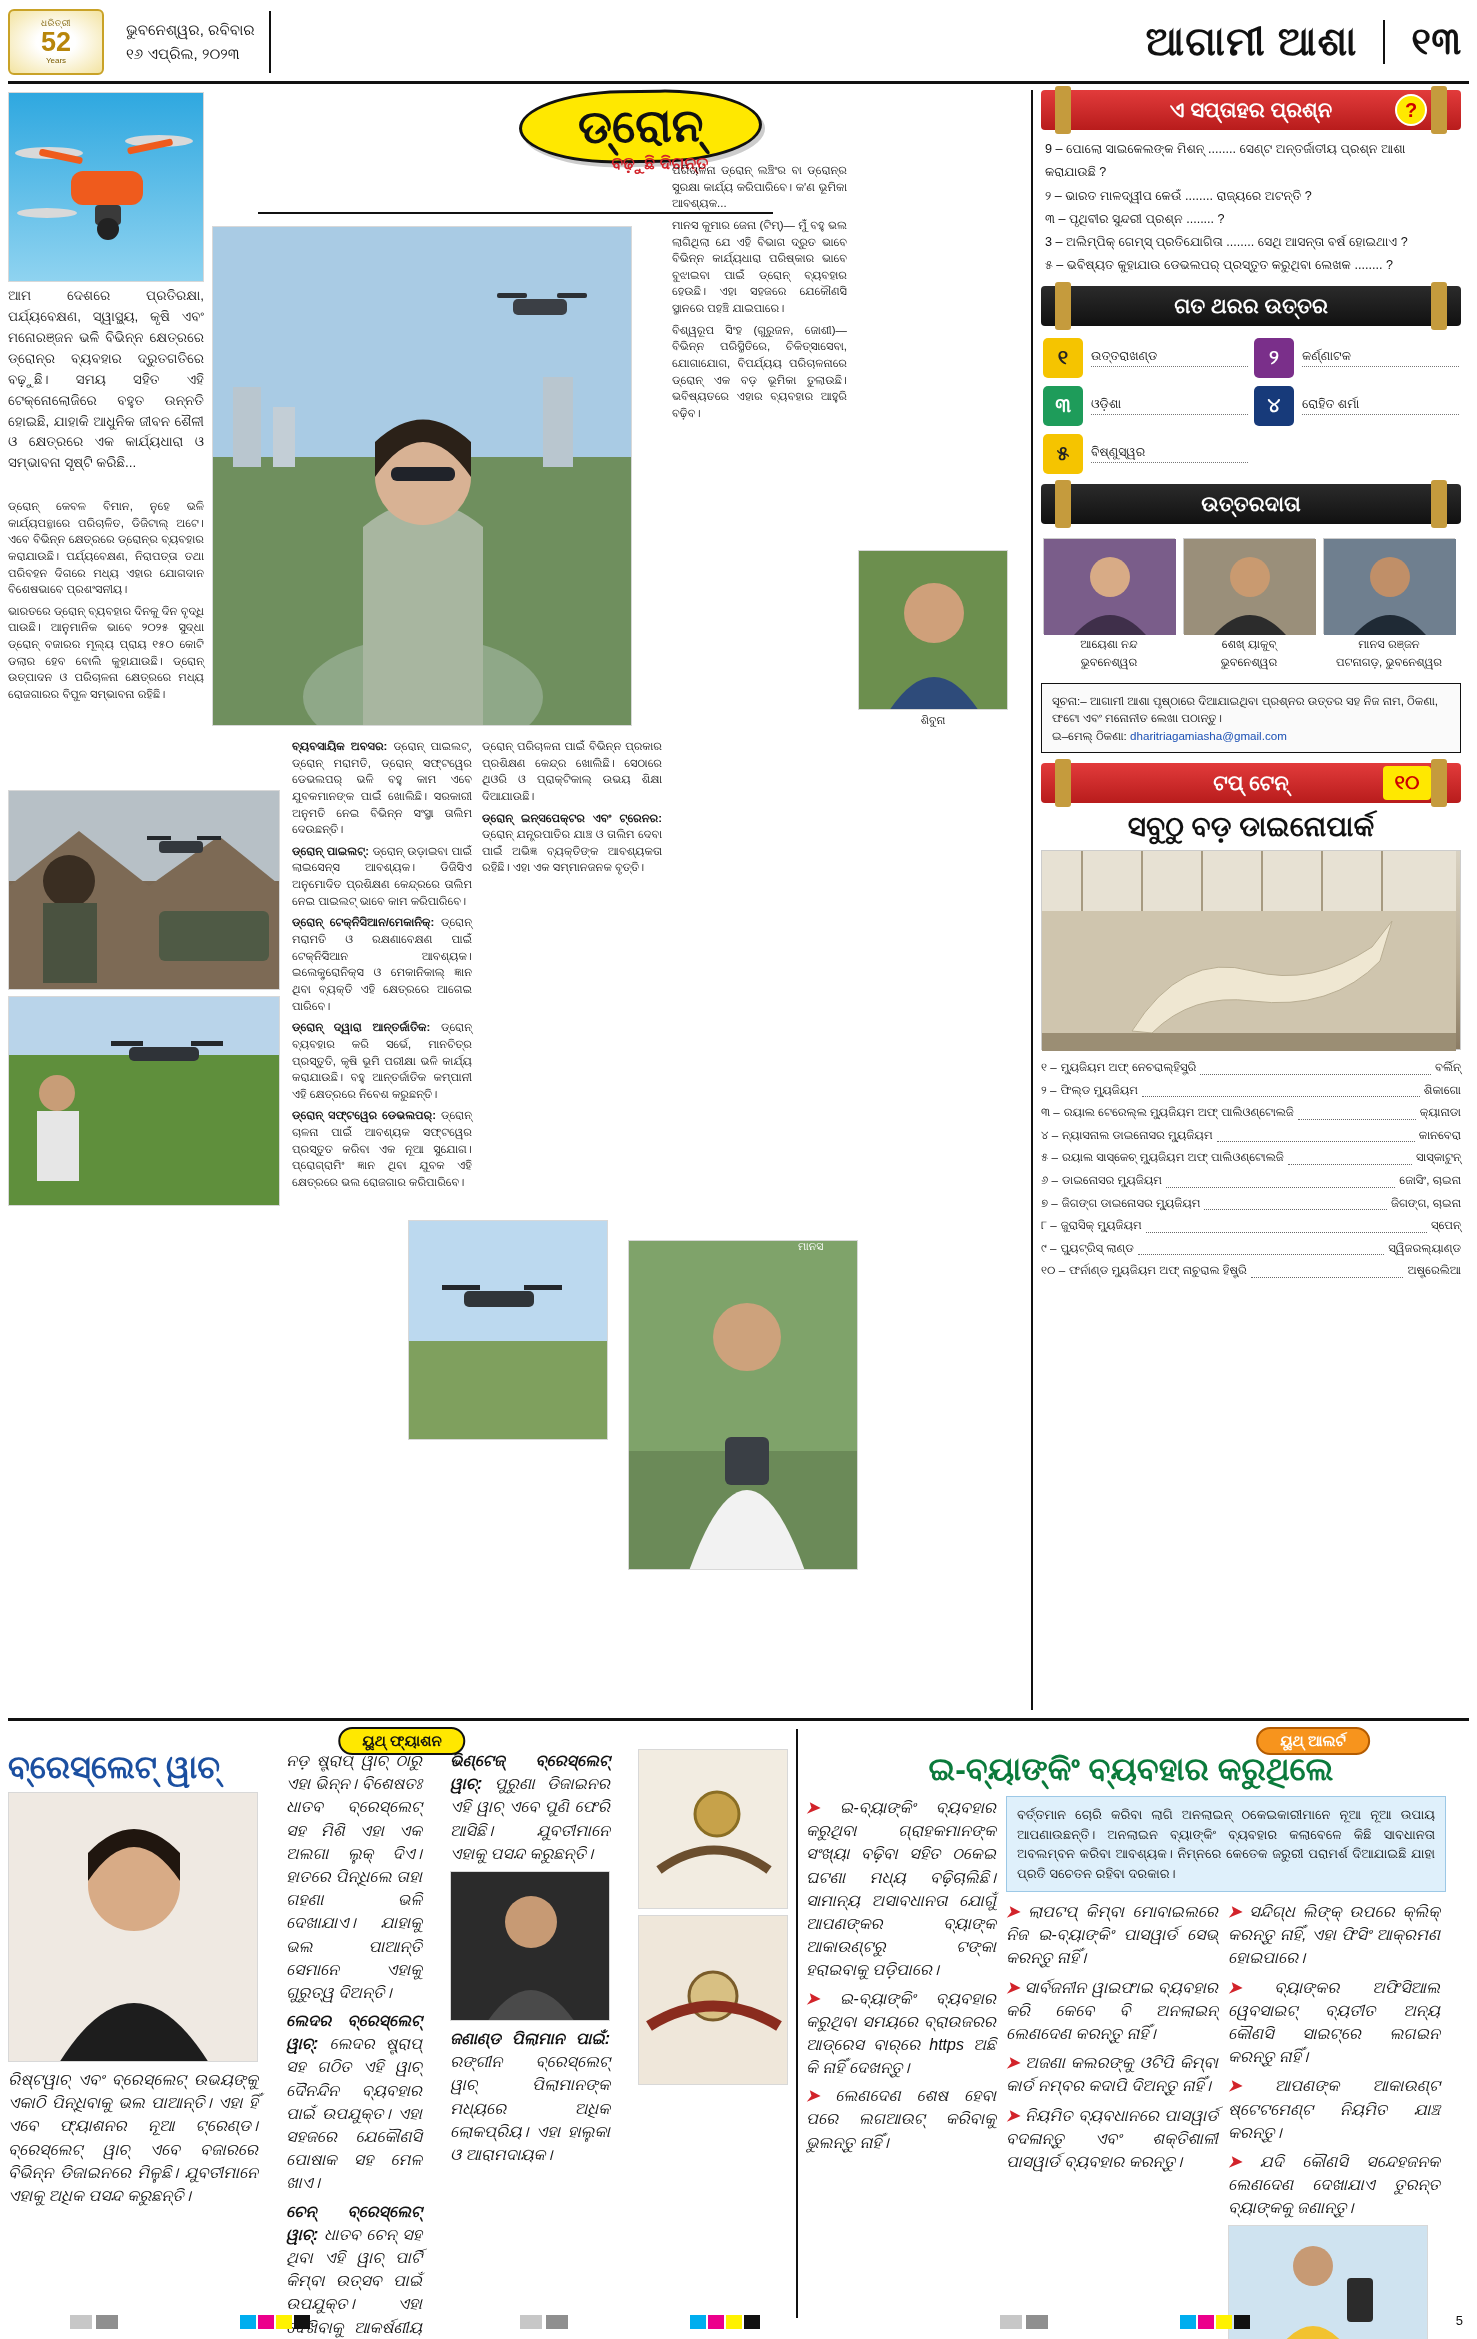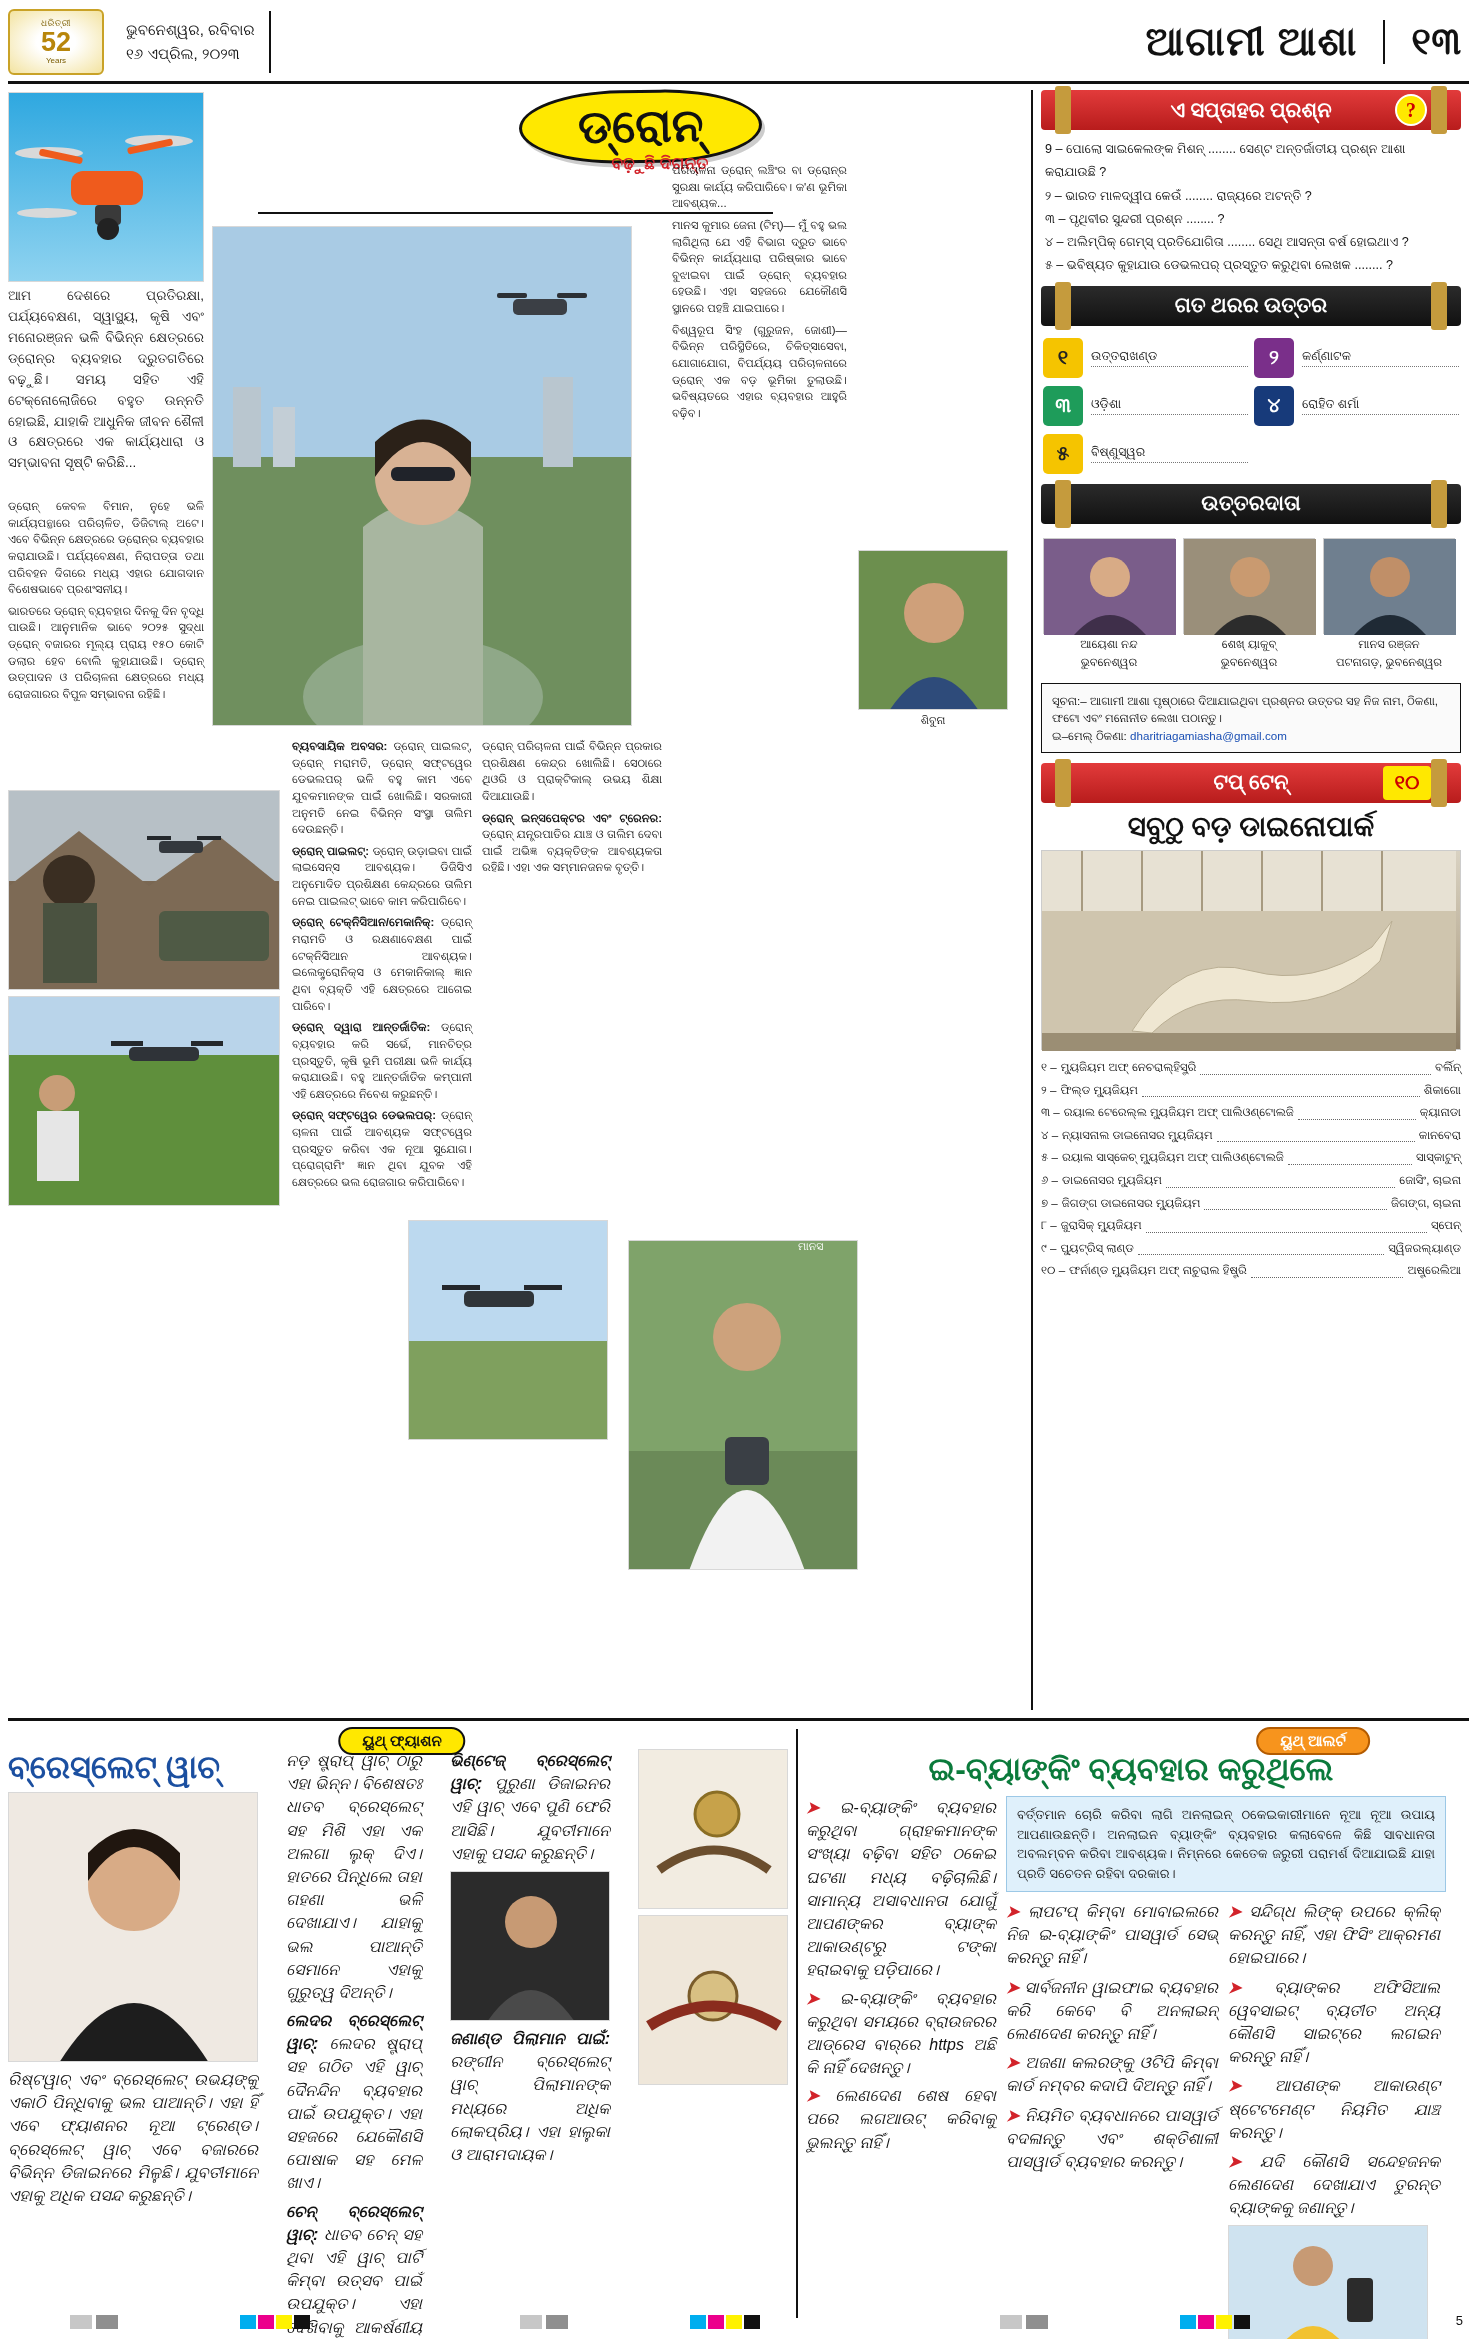--- a/index.html
+++ b/index.html
@@ -84,21 +84,21 @@
     column-gap: 10px; color:#151515;
   }
   .col-text p { margin: 0 0 5px 0; }
   .sub { font-weight:bold; }
 
   
   .ribbon-head {
     position:relative; height: 40px; margin-bottom: 8px;
     background: linear-gradient(#2b2b2b,#111); border-radius: 4px;
     display:flex; align-items:center; justify-content:center;
-    color:#fff; font-size: 21px; font-weight:bold;font-family:Liberation Serif, serif;
+    color:#fff; font-size: 21px; font-weight:bold;
   }
   .ribbon-head.red { background: linear-gradient(#e23b3b,#b81c1c); }
   .ribbon-head .tab-left, .ribbon-head .tab-right {
     position:absolute; top:-4px; width:16px; height:48px; background:#c59b3d;
     border-radius:3px;
   }
   .ribbon-head .tab-left { left:14px; }
   .ribbon-head .tab-right { right:14px; }
   .ribbon-head .qmark {
     position:absolute; right: 34px; top:4px; width:32px;height:32px;
@@ -341,21 +341,21 @@
         <span class="tab-left"></span>
         <span class="tab-right"></span>
         <span>ଏ ସପ୍ତାହର ପ୍ରଶ୍ନ</span>
         <span class="qmark">?</span>
       </div>
 
       <div class="q-list">
         <div>9 – ପୋଲୋ ସାଇକେଲଙ୍କ ମିଶନ୍ ........ ସେଣ୍ଟ ଅନ୍ତର୍ଜାତୀୟ ପ୍ରଶ୍ନ ଆଶା କରାଯାଉଛି ?</div>
         <div>୨ – ଭାରତ ମାଳଦ୍ୱୀପ କେଉଁ ........ ରାଜ୍ୟରେ ଅଟନ୍ତି ?</div>
         <div>୩ – ପୃଥିବୀର ସୁନ୍ଦରୀ ପ୍ରଶ୍ନ ........ ?</div>
-        <div>୪ – ଅଲିମ୍ପିକ୍ ଗେମ୍ସ୍ ପ୍ରତିଯୋଗିତା ........ ସେଥି ଆସନ୍ତା ବର୍ଷ ହୋଇଥାଏ ?</div>
+        <div>3 – ଅଲିମ୍ପିକ୍ ଗେମ୍ସ୍ ପ୍ରତିଯୋଗିତା ........ ସେଥି ଆସନ୍ତା ବର୍ଷ ହୋଇଥାଏ ?</div>
         <div>୫ – ଭବିଷ୍ୟତ କୁହାଯାଉ ଡେଭଲପର୍ ପ୍ରସ୍ତୁତ କରୁଥିବା ଲେଖକ ........ ?</div>
       </div>
 
       <div class="ribbon-head">
         <span class="tab-left"></span>
         <span class="tab-right"></span>
         <span>ଗତ ଥରର ଉତ୍ତର</span>
       </div>
 
       <div class="ans-grid">

